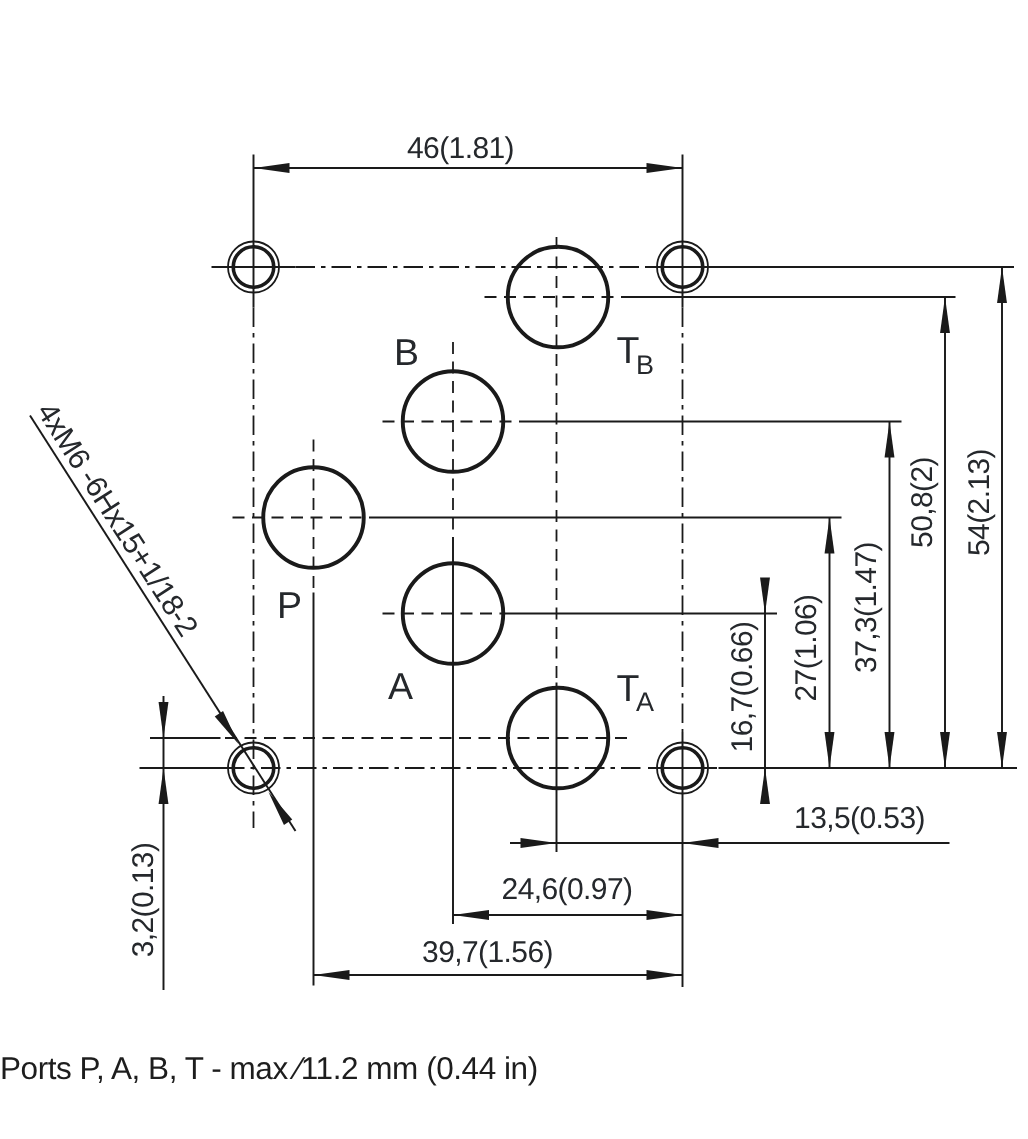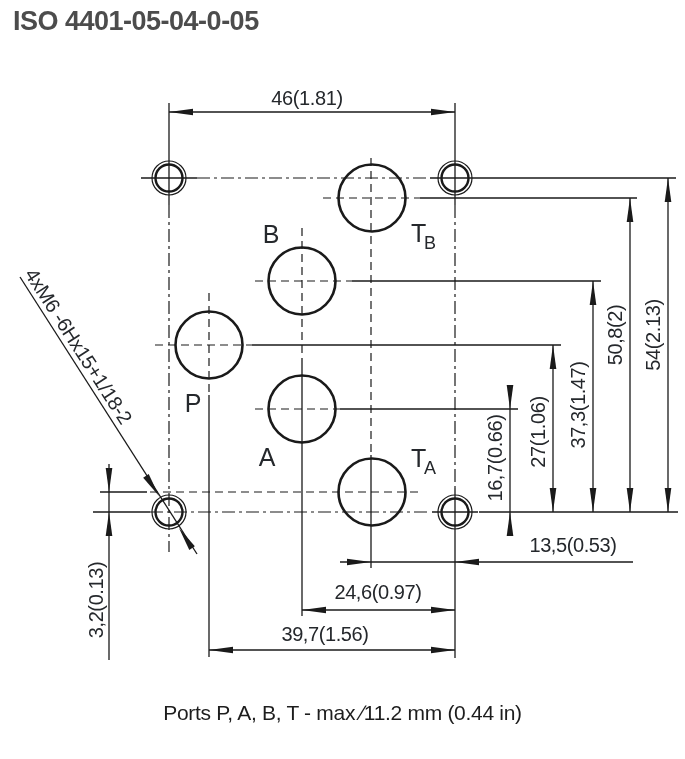--- a/index.html
+++ b/index.html
@@ -1,38 +1,37 @@
 <!DOCTYPE html>
 <html><head>
 <meta charset="utf-8">
 <style>
   html,body{margin:0;padding:0;background:#ffffff;}
   #stage{position:relative;width:685px;height:759px;background:#ffffff;overflow:hidden;
          font-family:"Liberation Sans",sans-serif;}
   #title{position:absolute;left:13px;top:6px;font-size:27px;font-weight:bold;
          color:#4c4c4c;letter-spacing:-0.5px;}
-  #caption{position:absolute;left:0;top:701px;width:685px;text-align:center;
+  #caption{position:absolute;left:0;top:701px;width:685px;text-align:left;
            font-size:21px;color:#1d1d1d;letter-spacing:-0.3px;}
   svg{position:absolute;left:0;top:0;}
   .ln{stroke:#1a1a1a;stroke-width:1.3;fill:none;}
   .dash{stroke:#1a1a1a;stroke-width:1.2;fill:none;stroke-dasharray:8 5;}
   .dashdot{stroke:#1a1a1a;stroke-width:1.2;fill:none;stroke-dasharray:13 4 3 4;}
   .port{stroke:#1a1a1a;stroke-width:2.6;fill:none;}
   .hole-in{stroke:#1a1a1a;stroke-width:2.4;fill:none;}
   .hole-out{stroke:#1a1a1a;stroke-width:1.2;fill:none;}
   .arr{fill:#1a1a1a;stroke:none;}
   .dim-t{font-family:"Liberation Sans",sans-serif;font-size:20px;fill:#25282c;letter-spacing:-0.4px;}
   .port-t{font-family:"Liberation Sans",sans-serif;font-size:25px;fill:#25282c;}
   .sub-t{font-family:"Liberation Sans",sans-serif;font-size:18px;fill:#25282c;}
 </style>
 </head>
 <body>
 
 <div id="stage">
-  <div id="title">ISO 4401-05-04-0-05</div>
 
   <svg width="685" height="759" viewBox="0 0 685 759">
     <defs>
       <polygon id="arr" points="0,0 -24,3.3 -24,-3.3"></polygon>
     </defs>
 
     <line class="dashdot" x1="197" y1="178" x2="430" y2="178"></line>
     <line class="dashdot" x1="150" y1="512" x2="430" y2="512"></line>
     <line class="dashdot" x1="169" y1="205" x2="169" y2="552"></line>
     <line class="dashdot" x1="455" y1="205" x2="455" y2="488"></line>

